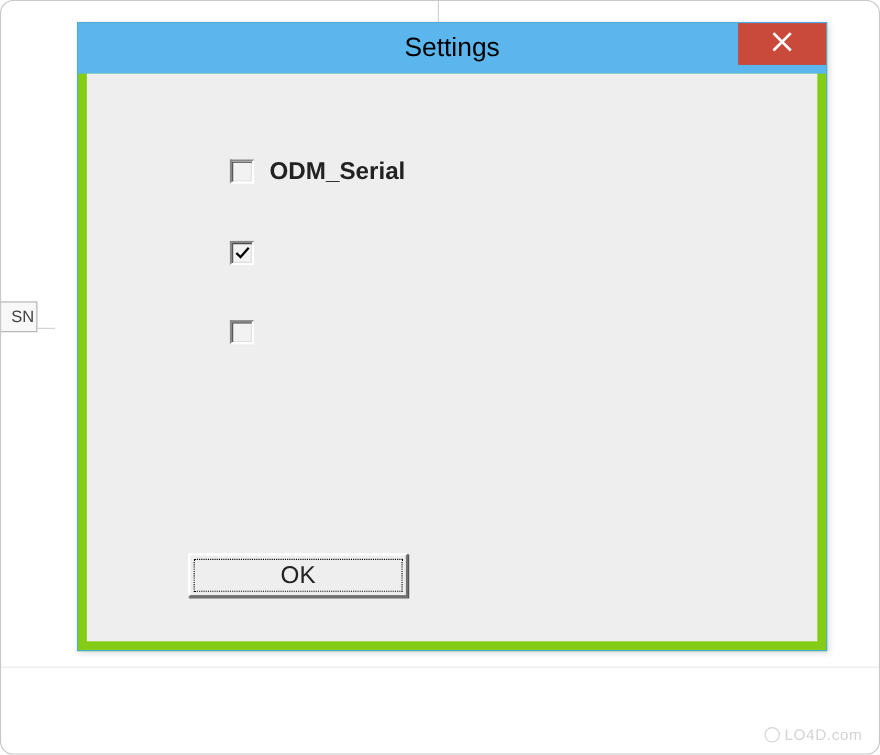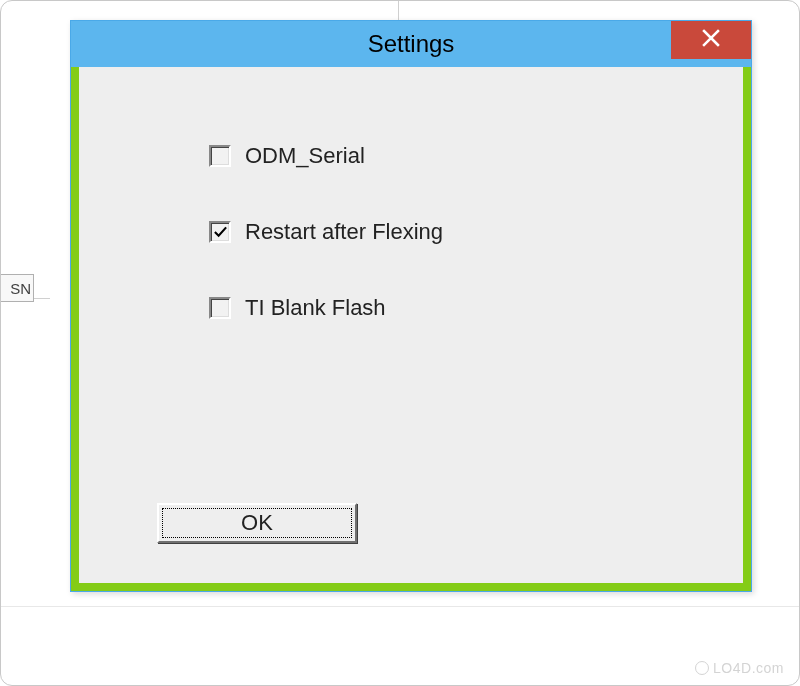--- a/index.html
+++ b/index.html
@@ -130,20 +130,21 @@
       position: absolute;
       left: 8px;
       top: 46px;
       right: 8px;
       bottom: 8px;
       background: #eeeeee;
     }
     .options {
       margin-top: 76px;
       margin-left: 130px;
+      font-weight: bold;
     }
     .option-row {
       display: flex;
       align-items: center;
       margin-bottom: 50px;
     }
     .checkbox {
       width: 22px;
       height: 22px;
       border-top: 2px solid #888;
@@ -167,21 +168,21 @@
       display: block;
     }
     .option-label {
       font-size: 22px;
       color: #222;
       font-family: Tahoma, Arial;
     }
     .button-row {
       position: absolute;
       bottom: 40px;
-      left: 78px;
+      left: 92px;
       right: 90px;
       display: flex;
       justify-content: space-between;
     }
     .btn {
       width: 200px;
       height: 40px;
       background: #eeeeee;
       border-top: 2px solid #fff;
       border-left: 2px solid #fff;
@@ -236,30 +237,28 @@
       </div>
 
       <div class="option-row">
         <div class="checkbox checked">
           <span>
             <svg viewBox="0 0 16 14">
                 <path d="M2 7 L6 11 L14 2" stroke="#000" stroke-width="2.2" fill="none"></path>
               </svg>
           </span>
         </div>
-        <div class="option-label">Restart after Flexing</div>
       </div>
 
       <div class="option-row">
         <div class="checkbox">
           <span>
             
           </span>
         </div>
-        <div class="option-label">TI Blank Flash</div>
       </div>
 
     </div>
 
     <div class="button-row">
       <div class="btn default">OK</div>
     </div>
   </div>
 </div>
 

